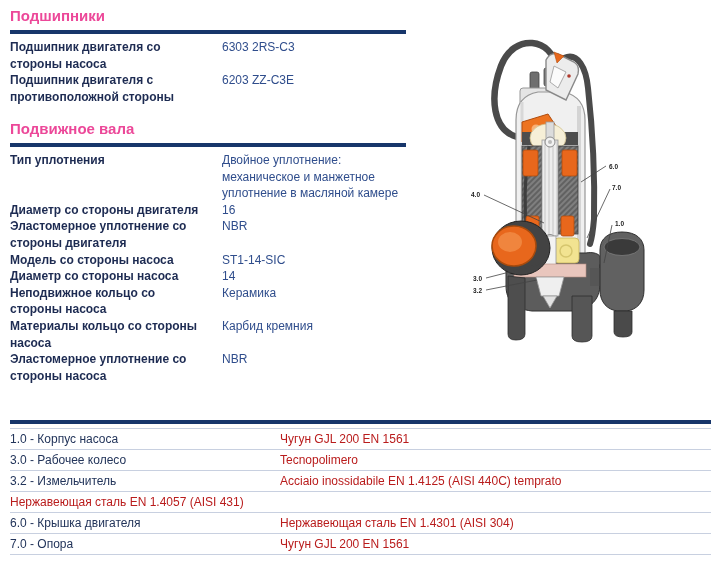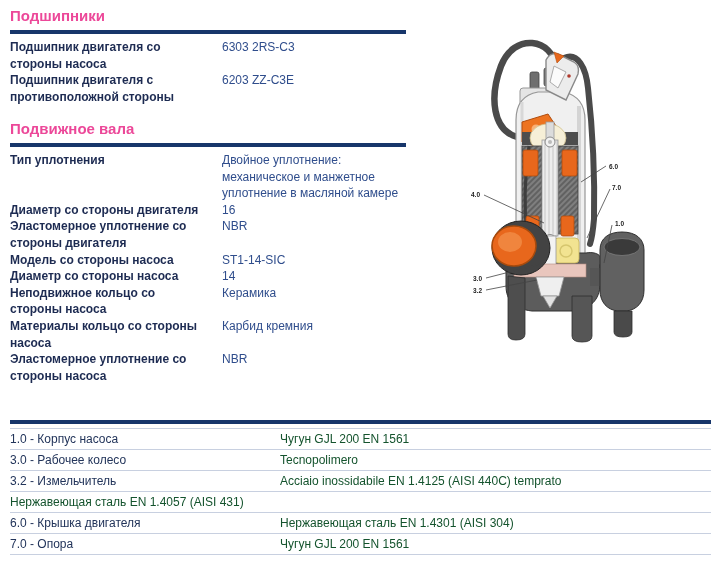--- a/index.html
+++ b/index.html
@@ -14,21 +14,21 @@
   #sec-materials{top:415px;width:701px;}
   .sec-title{font-size:15px;font-weight:700;color:#ec4899;line-height:19px;}
   .sec-bar{height:4px;background:#17366b;margin-top:5px;}
   .spec-rows{margin-top:5px;}
   .spec-row{display:flex;font-size:12px;line-height:16.6px;}
   .spec-label{flex:0 0 212px;box-sizing:border-box;padding-right:14px;font-weight:700;color:#1d2b52;}
   .spec-value{flex:1;color:#2f4d8c;}
   .mat-table{margin-top:4px;border-top:1px solid #c8d0e0;}
   .mat-row{display:flex;align-items:center;box-sizing:border-box;height:21px;border-bottom:1px solid #c8d0e0;font-size:12px;}
   .mat-label{flex:0 0 270px;color:#22345a;}
-  .mat-value{flex:1;color:#14532d;}
+  .mat-value{flex:1;color:#b91c1c;}
   #figure{position:absolute;left:452px;top:24px;width:264px;height:330px;}
   .callout-text{font-family:"Liberation Sans",sans-serif;font-size:6.5px;font-weight:700;fill:#222;}
   .callout-line{stroke:#444;stroke-width:0.8;fill:none;}
 </style>
 </head>
 <body>
 
 <div class="sec" id="sec-bearings">
   <div class="sec-title">Подшипники</div>
   <div class="sec-bar"></div>

